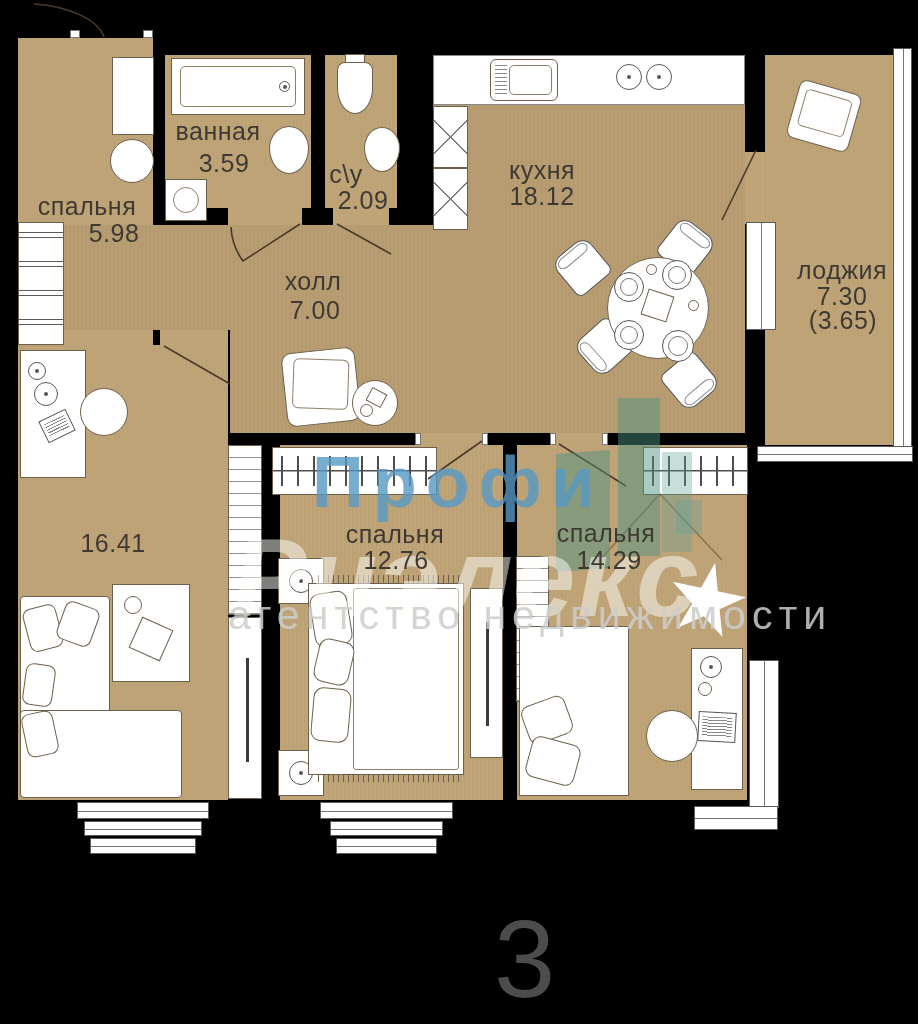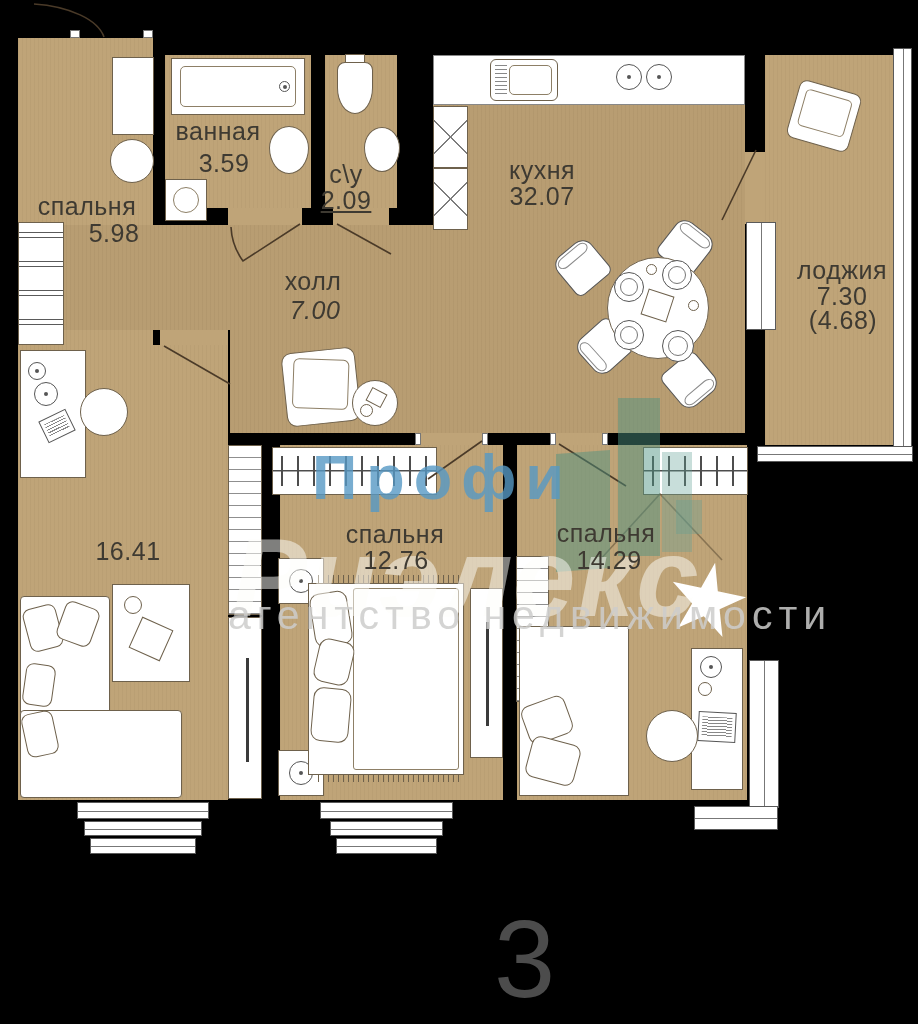--- a/index.html
+++ b/index.html
@@ -35,21 +35,21 @@
   .lampc{position:absolute;border:1.3px solid #555;border-radius:50%;background:#fff;box-sizing:border-box;}
   .lampc::after{content:"";position:absolute;left:50%;top:50%;width:4px;height:4px;margin:-2px;background:#555;border-radius:50%;}
   .star{position:absolute;background:#fff;filter:drop-shadow(0 0 1px #555);
         clip-path:polygon(50% 0%,61% 35%,98% 35%,68% 57%,79% 91%,50% 70%,21% 91%,32% 57%,2% 35%,39% 35%);}
   .laptop{position:absolute;background:#fff;border:1px solid #555;box-sizing:border-box;}
   .laptop::after{content:"";position:absolute;inset:4px 3px;background:repeating-linear-gradient(180deg,#888 0 1px,rgba(0,0,0,0) 1px 3px);}
   .teal{position:absolute;background:rgba(77,146,130,.48);}
   .teal2{position:absolute;background:rgba(98,160,148,.35);}
   .rlabel{position:absolute;transform:translateX(-50%);color:#3e3a32;font-size:25px;font-weight:500;
           letter-spacing:.5px;white-space:nowrap;line-height:1;}
-  .wm1{position:absolute;font-weight:700;font-size:63px;line-height:1;letter-spacing:9px;
+  .wm1{position:absolute;font-weight:700;font-size:72px;line-height:1;letter-spacing:9px;
        color:rgba(86,152,196,.8);white-space:nowrap;}
   .wm2{position:absolute;font-weight:700;font-size:112px;line-height:1;letter-spacing:2px;
        color:rgba(253,253,250,.5);white-space:nowrap;}
   .wm3{position:absolute;font-weight:400;font-size:41px;letter-spacing:6px;
        color:rgba(205,205,203,.85);white-space:nowrap;}
   .bignum{position:absolute;font-size:110px;font-weight:400;color:#4c4c4c;line-height:1;}
   .infobox{position:absolute;border:5px solid #c9aa6b;box-sizing:border-box;
            color:#494a4e;font-size:36px;font-weight:500;line-height:43px;padding:3px 0 0 13px;}
   .tvbar{position:absolute;background:#3b3b3b;}
   .tick{position:absolute;background:#fff;border:1px solid #777;box-sizing:border-box;}
@@ -217,29 +217,29 @@
   <div class="teal2" style="left:676px;top:500px;width:26px;height:34px;"></div>
   <div class="wm1" style="left:312px;top:446px;">Профи</div>
   <div class="wm2" style="left:232px;top:522px;font-style:italic;">Риэлекс</div>
   <div class="wm3" style="left:228px;top:592px;">агентство недвижимости</div>
 
   <div class="rlabel" style="left:87px;top:194px;">спальня</div>
   <div class="rlabel" style="left:114px;top:221px;">5.98</div>
   <div class="rlabel" style="left:218px;top:119px;">ванная</div>
   <div class="rlabel" style="left:224px;top:151px;text-align:right;">3.59</div>
   <div class="rlabel" style="left:346px;top:162px;">с\у</div>
-  <div class="rlabel" style="left:346px;top:188px;text-decoration:underline;">2.09</div>
+  <div class="rlabel" style="left:363px;top:188px;">2.09</div>
   <div class="rlabel" style="left:542px;top:158px;">кухня</div>
-  <div class="rlabel" style="left:542px;top:184px;">32.07</div>
+  <div class="rlabel" style="left:542px;top:184px;">18.12</div>
   <div class="rlabel" style="left:313px;top:269px;">холл</div>
-  <div class="rlabel" style="left:315px;top:298px;font-style:italic;">7.00</div>
+  <div class="rlabel" style="left:315px;top:298px;">7.00</div>
   <div class="rlabel" style="left:842px;top:258px;">лоджия</div>
   <div class="rlabel" style="left:842px;top:284px;">7.30</div>
-  <div class="rlabel" style="left:843px;top:308px;">(4.68)</div>
-  <div class="rlabel" style="left:128px;top:531px;margin-top:8px;">16.41</div>
+  <div class="rlabel" style="left:843px;top:308px;">(3.65)</div>
+  <div class="rlabel" style="left:113px;top:531px;">16.41</div>
   <div class="rlabel" style="left:395px;top:522px;">спальня</div>
   <div class="rlabel" style="left:396px;top:548px;">12.76</div>
   <div class="rlabel" style="left:606px;top:521px;">спальня</div>
   <div class="rlabel" style="left:609px;top:548px;">14.29</div>
 
   <div class="bignum" style="left:494px;top:904px;">3</div>
 
 </div>
 
 </body></html>

